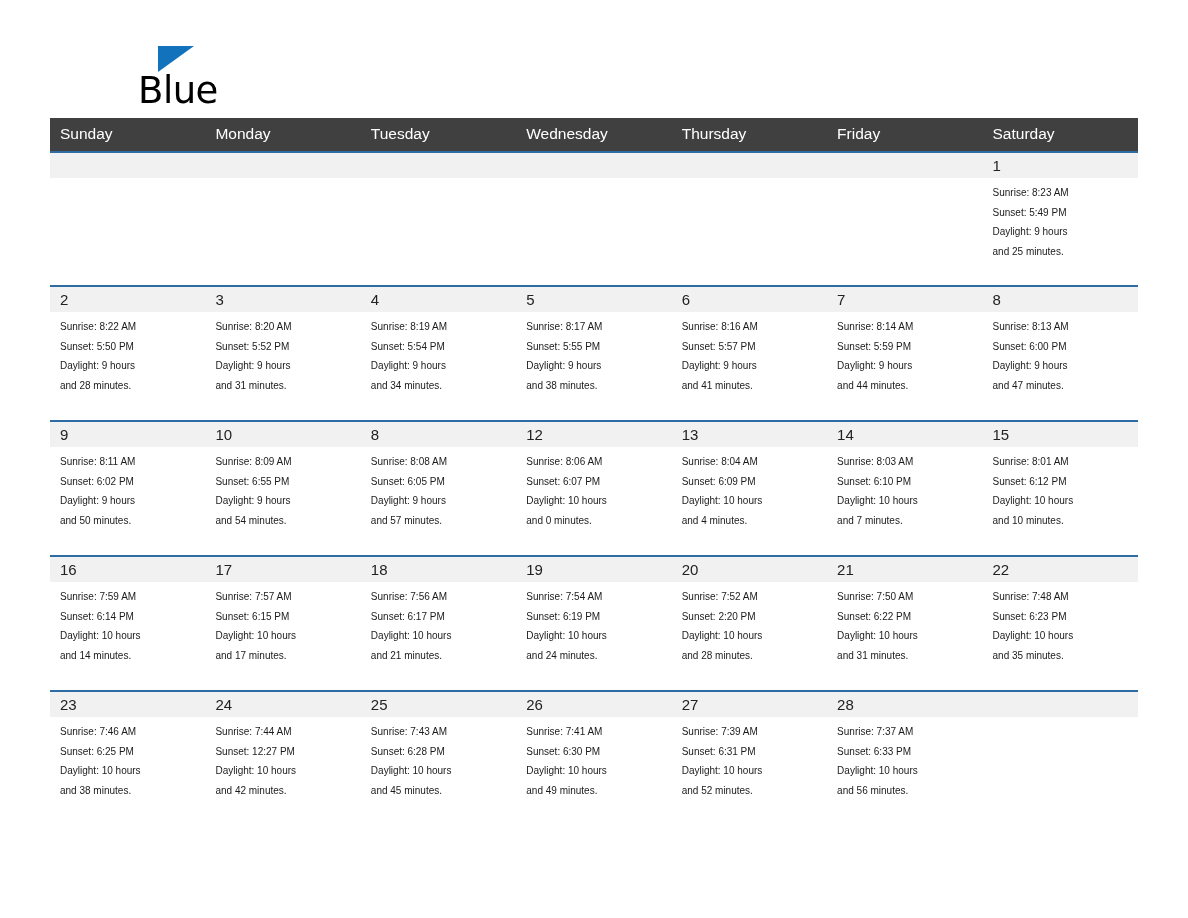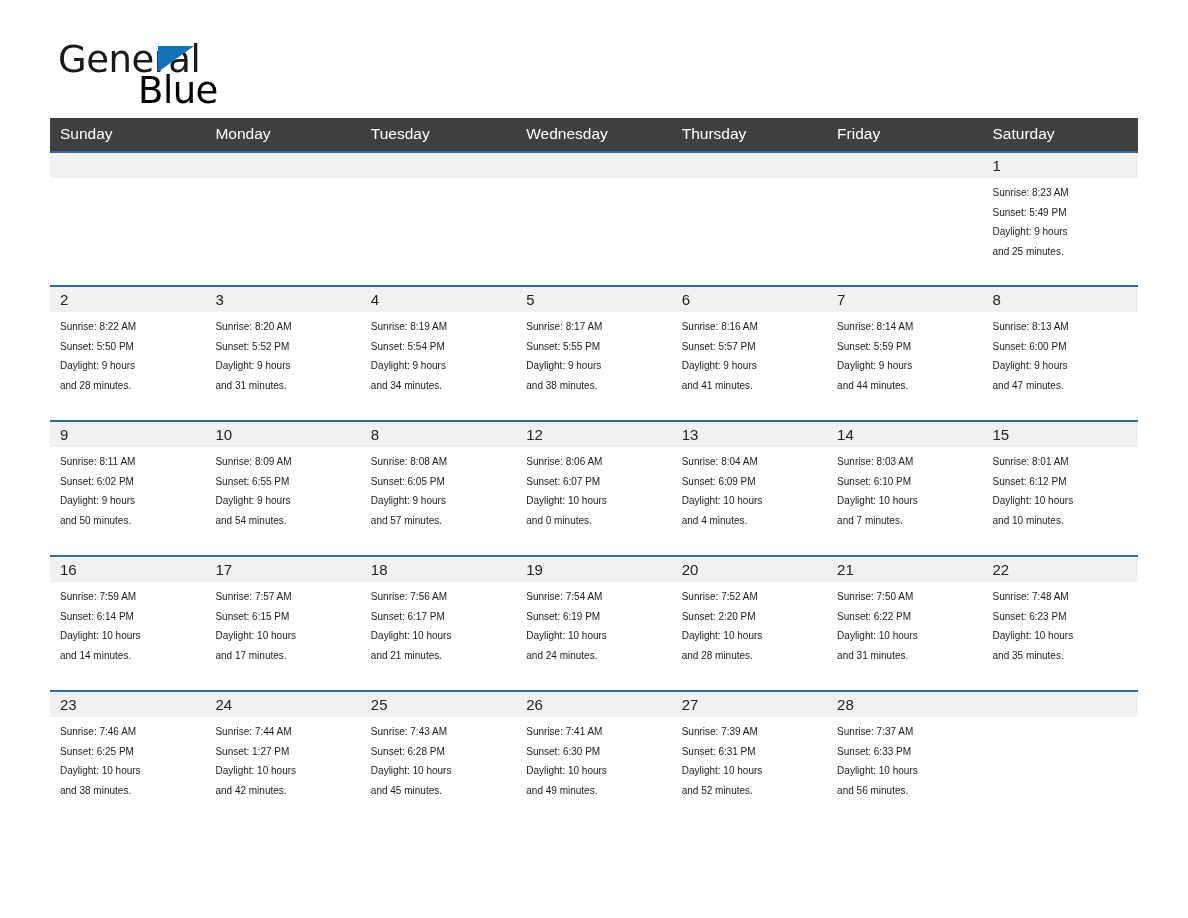--- a/index.html
+++ b/index.html
@@ -142,21 +142,20 @@
   .cell-body div { white-space: nowrap; }
   td.empty .daynum-band { color: transparent; }
 </style>
 </head>
 <body>
 
 <div class="page">
 
   <div class="header">
     <div class="brand">
-      <span class="brand-general">General</span>
       <span class="brand-tri"></span>
       <span class="brand-blue">Blue</span>
     </div>
   </div>
 
   <table class="calendar">
     <colgroup>
       <col>
         <col>
         <col>
@@ -473,21 +472,21 @@
                 <div>Daylight: 10 hours</div>
                 <div>and 38 minutes.</div>
               </div>
             </div>
           </td>
           <td>
             <div class="cell-inner">
               <div class="daynum-band">24</div>
               <div class="cell-body">
                 <div>Sunrise: 7:44 AM</div>
-                <div>Sunset: 1:27 PM</div>
+                <div>Sunset: 12:27 PM</div>
                 <div>Daylight: 10 hours</div>
                 <div>and 42 minutes.</div>
               </div>
             </div>
           </td>
           <td>
             <div class="cell-inner">
               <div class="daynum-band">25</div>
               <div class="cell-body">
                 <div>Sunrise: 7:43 AM</div>

